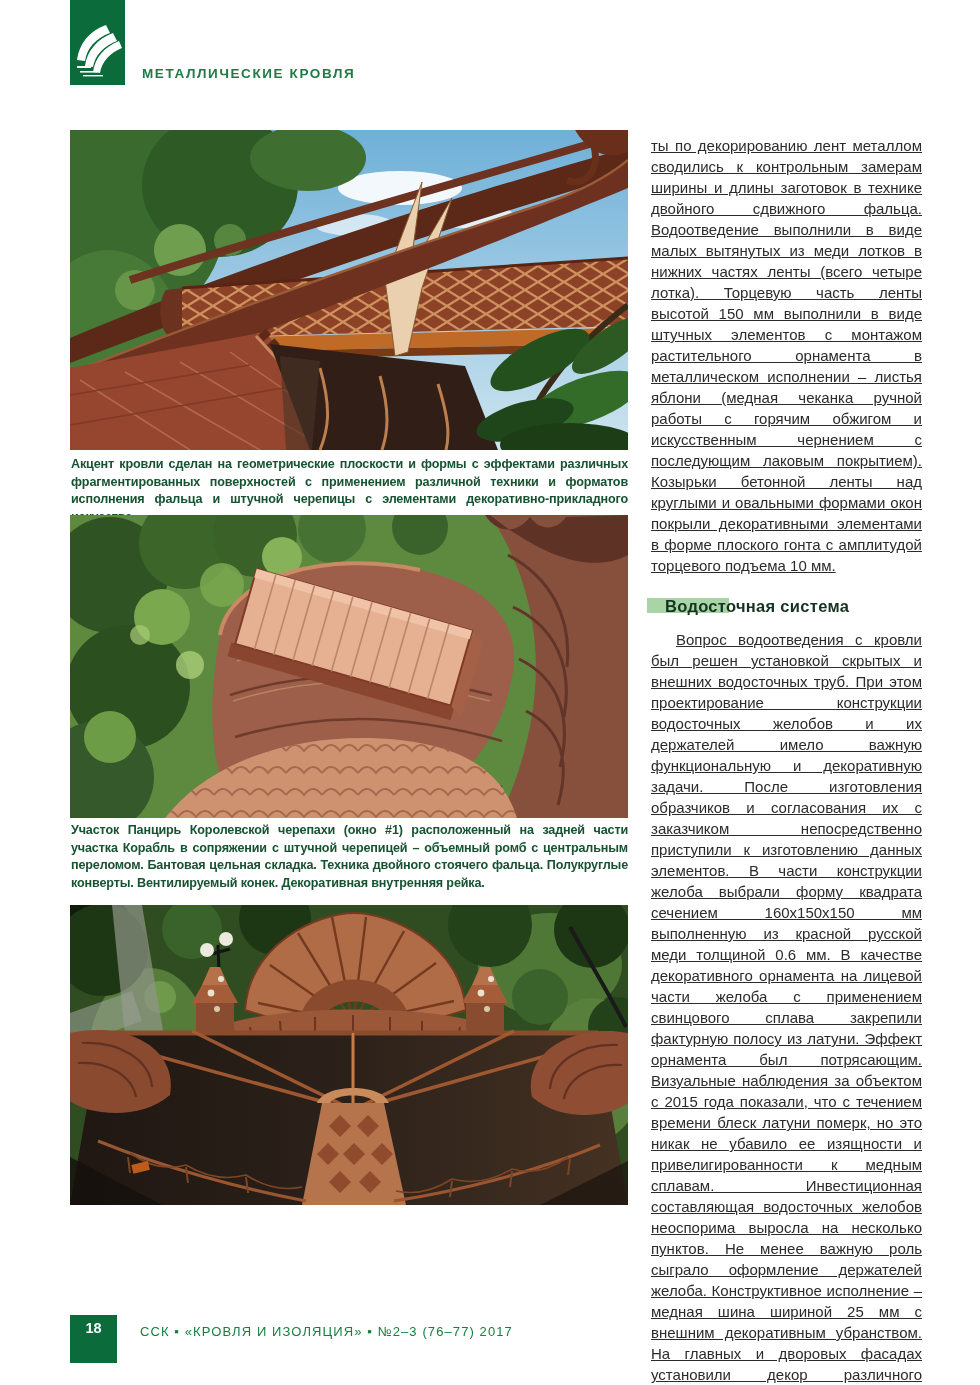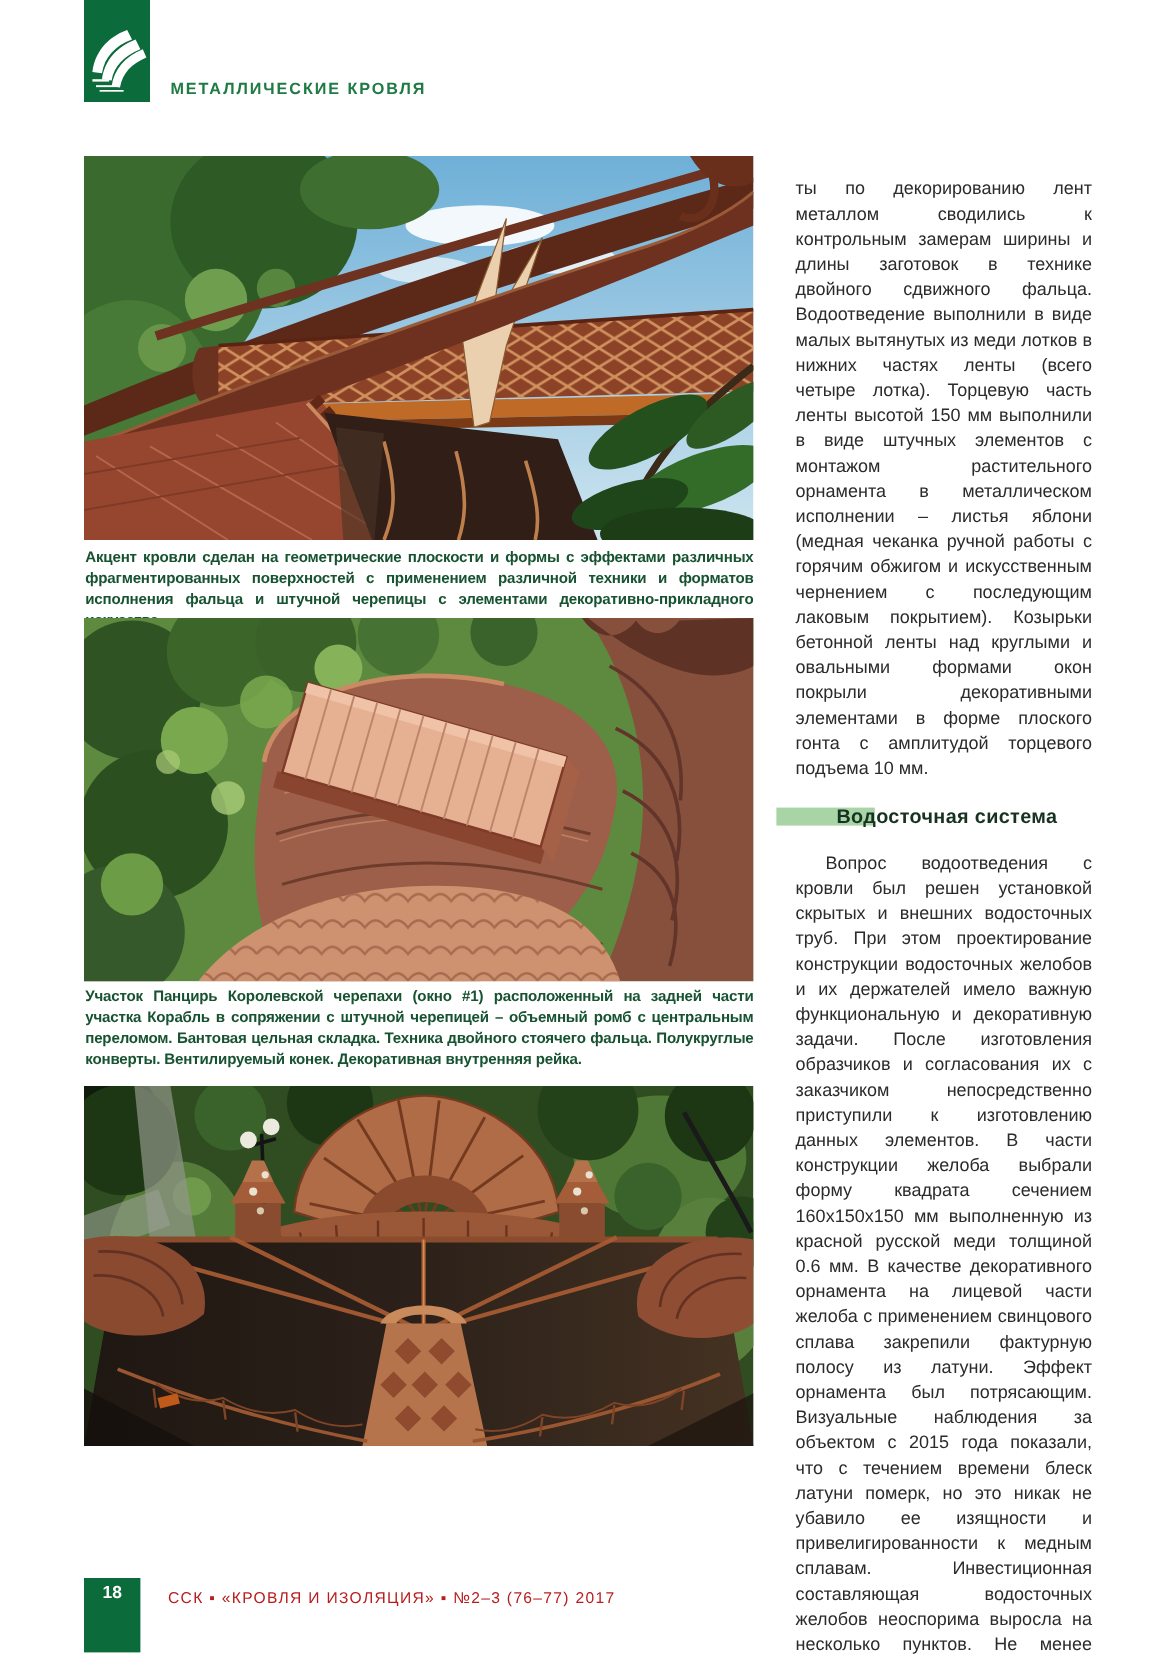--- a/index.html
+++ b/index.html
@@ -27,36 +27,36 @@
     hyphens:auto;
   }
   #caption1{top:456px;}
   #caption2{top:822px;}
   #caption3{top:1212px;}
   
   .column{
     position:absolute;left:647px;top:131px;width:279px;color:#2b2b2b;
     font-size:15px;line-height:21px;text-align:justify;hyphens:auto;
   }
-  .column p{margin:16px;}
+  .column p{margin:4px;text-decoration:underline;}
   .subhead-row{position:relative;margin:20px 0 11px 0;height:22px;}
   .accent-bar{position:absolute;left:0;top:2px;width:82px;height:15px;background:#a9d4a5;}
   .subheading{
     position:relative;font-size:16.5px;font-weight:bold;color:#163221;
-    padding-left:18px;letter-spacing:0.3px;margin-left:32px;
+    padding-left:18px;letter-spacing:0.3px;
   }
   #para2{text-indent:25px;}
   
   .page-num-box{
-    position:absolute;left:70px;top:1315px;width:47px;height:62px;background:#0b6b3a;
+    position:absolute;left:70px;top:1315px;width:47px;height:48px;background:#0b6b3a;
     color:#ffffff;font-weight:bold;font-size:14.5px;text-align:center;
     padding-top:5px;box-sizing:border-box;
   }
   .journal-line{
-    position:absolute;left:140px;top:1324px;font-size:13px;color:#b91c1c;
+    position:absolute;left:140px;top:1324px;font-size:13px;color:#15803d;
     letter-spacing:1.1px;white-space:nowrap;
   }
 </style>
 </head>
 <body>
 
 <div class="page">
 
   <div class="logo-box">
     <svg width="55" height="85" viewBox="0 0 55 85">

